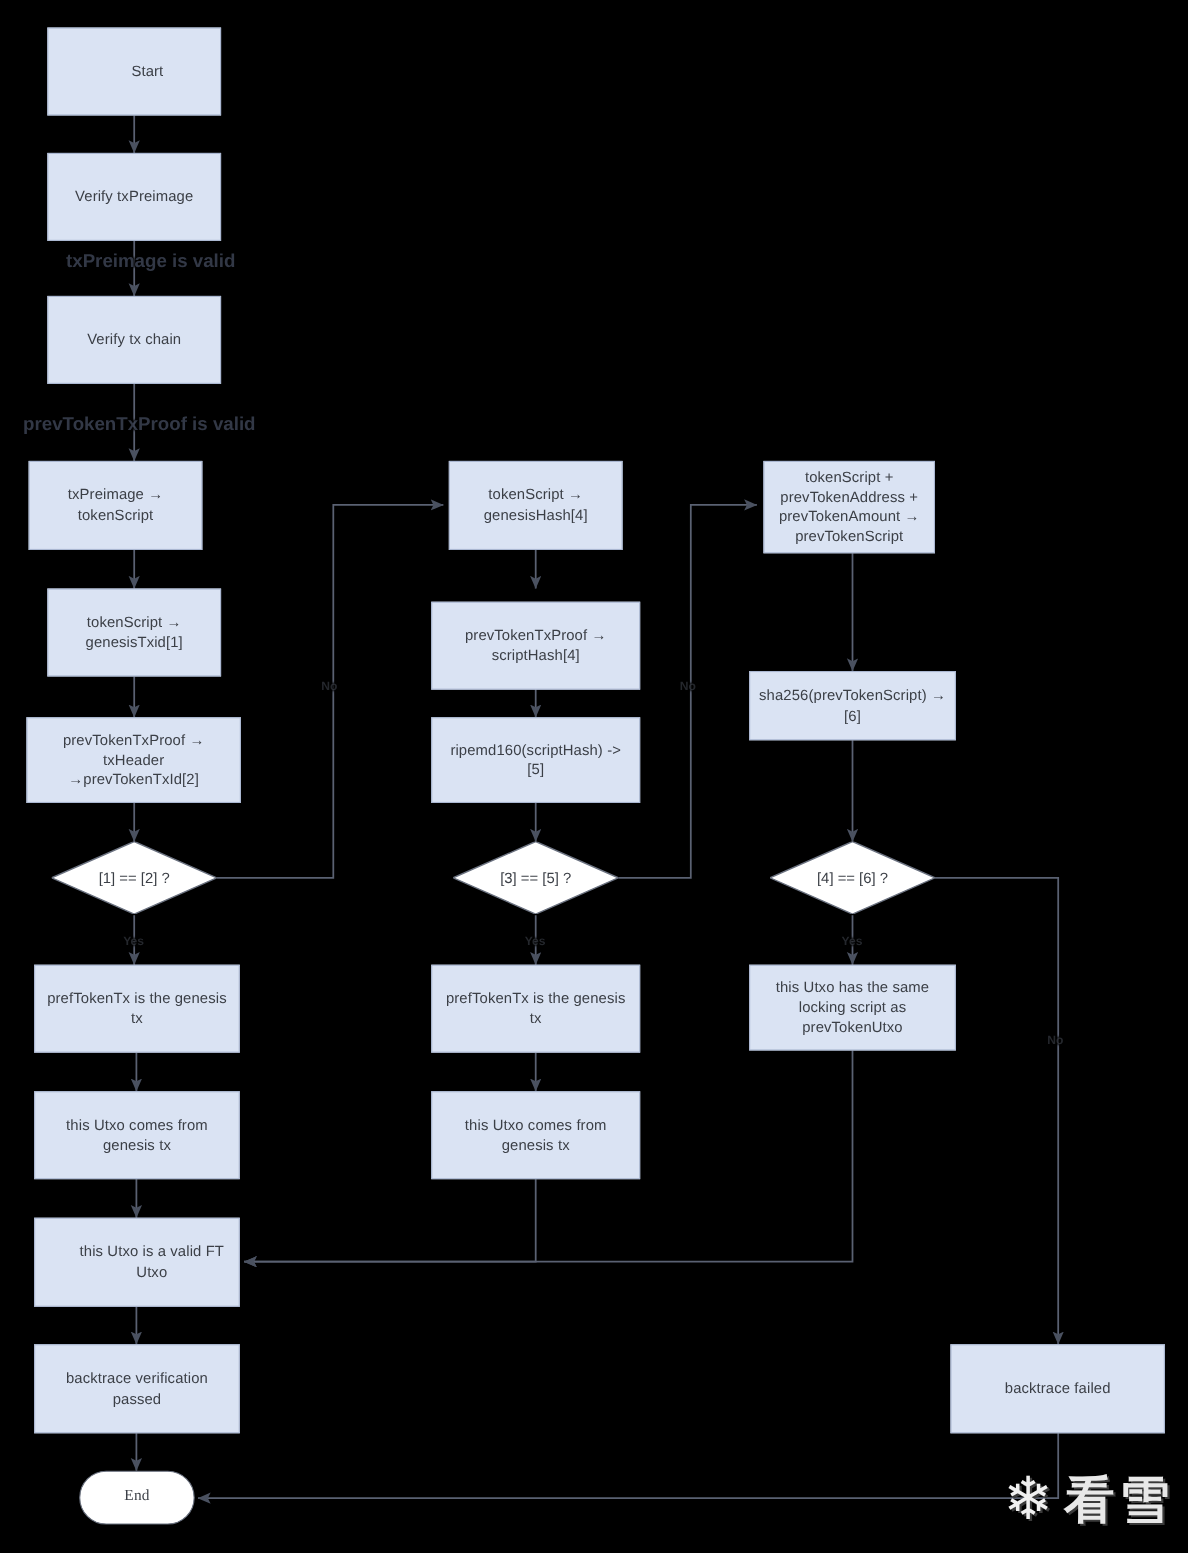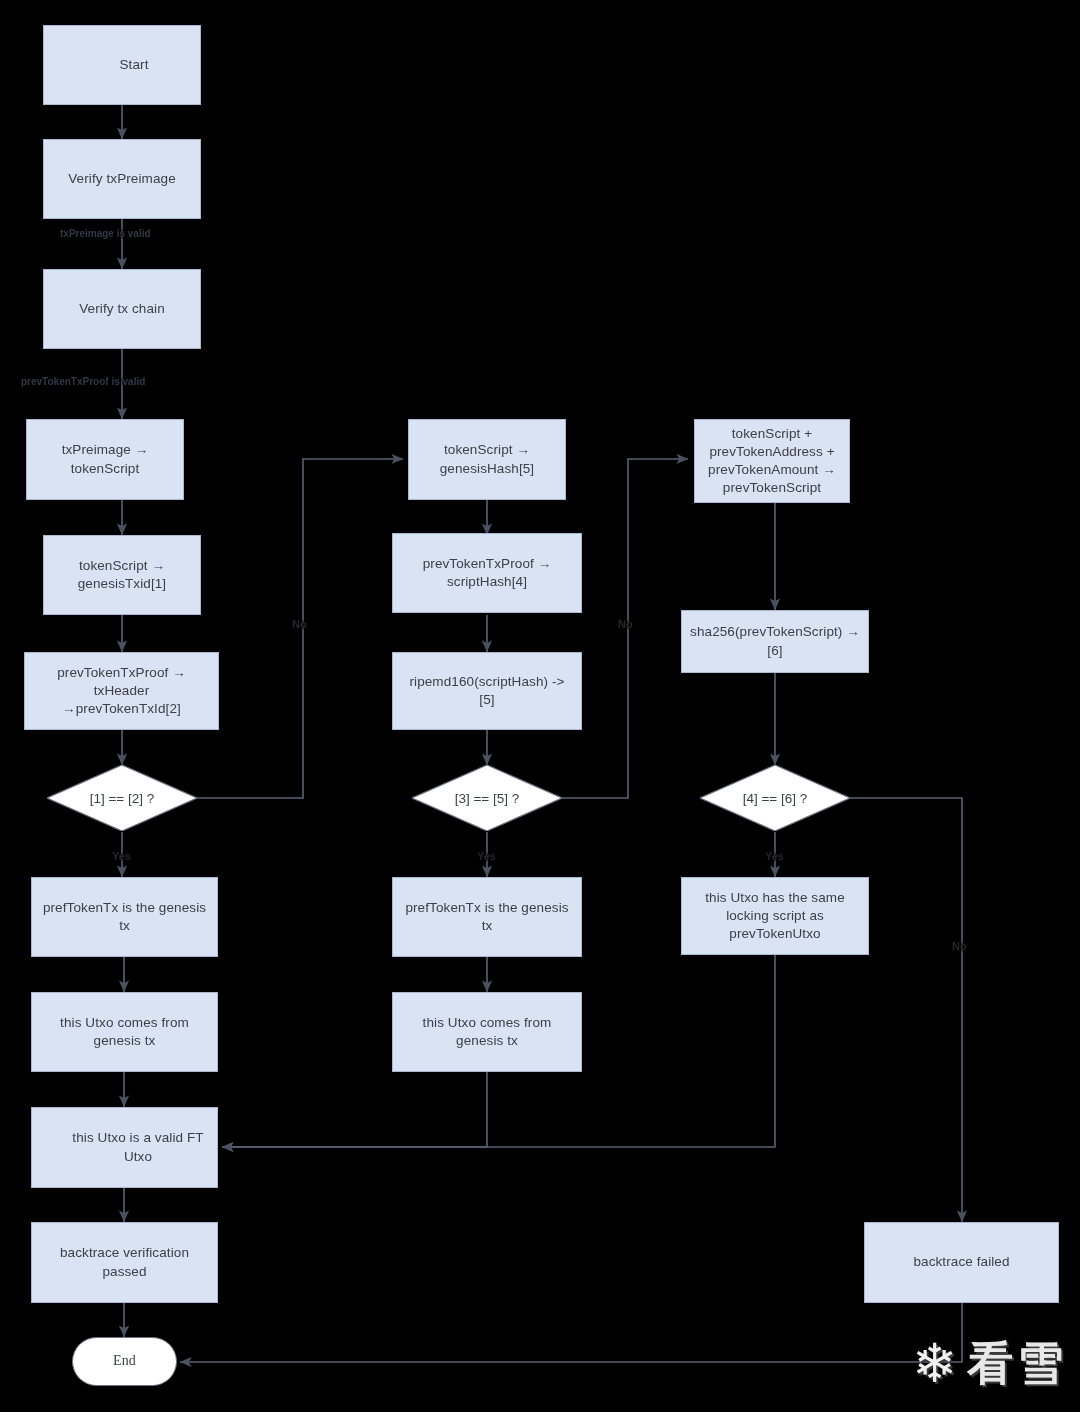--- a/index.html
+++ b/index.html
@@ -71,21 +71,21 @@
     position: absolute;
     color: #2a2d33;
     font-size: 11px;
     font-weight: bold;
     white-space: nowrap;
     text-shadow:
        0 0 2px #000, 0 0 3px #000, 1px 0 2px #000, -1px 0 2px #000;
     opacity: 0.88;
   }
   .edge-label.big {
-    font-size: 10px;
+    font-size: 17px;
     font-weight: bold;
     color: #3a4050;
   }
   #watermark {
     position: absolute;
     display: flex;
     align-items: center;
     gap: 10px;
   }
   #watermark .wm-text {
@@ -205,24 +205,24 @@
 
   <div class="node proc" style="left:31px; top:1222px; width:187px; height:81px;">
     <span>backtrace verification passed</span>
   </div>
 
   <div class="node terminator" style="left:72px; top:1337px; width:105px; height:49px;align-items:center;">
     <span>End</span>
   </div>
 
   <div class="node proc" style="left:408px; top:419px; width:158px; height:81px;">
-    <span>tokenScript → genesisHash[5]</span>
-  </div>
-
-  <div class="node proc" style="left:392px; top:533px; width:190px; height:80px;">
+    <span>tokenScript → genesisHash[4]</span>
+  </div>
+
+  <div class="node proc" style="left:392px; top:547px; width:190px; height:80px;">
     <span>prevTokenTxProof → scriptHash[4]</span>
   </div>
 
   <div class="node proc" style="left:392px; top:652px; width:190px; height:78px;">
     <span>ripemd160(scriptHash) -&gt; [5]</span>
   </div>
 
   <div class="decision" style="left:412px; top:765px; width:150px; height:66px;">
     <svg class="dshape" viewBox="0 0 150 66" preserveAspectRatio="none">
       <polygon points="75,0 150,33 75,66 0,33" fill="#ffffff" stroke="#6b7280" stroke-width="1.3"></polygon>

